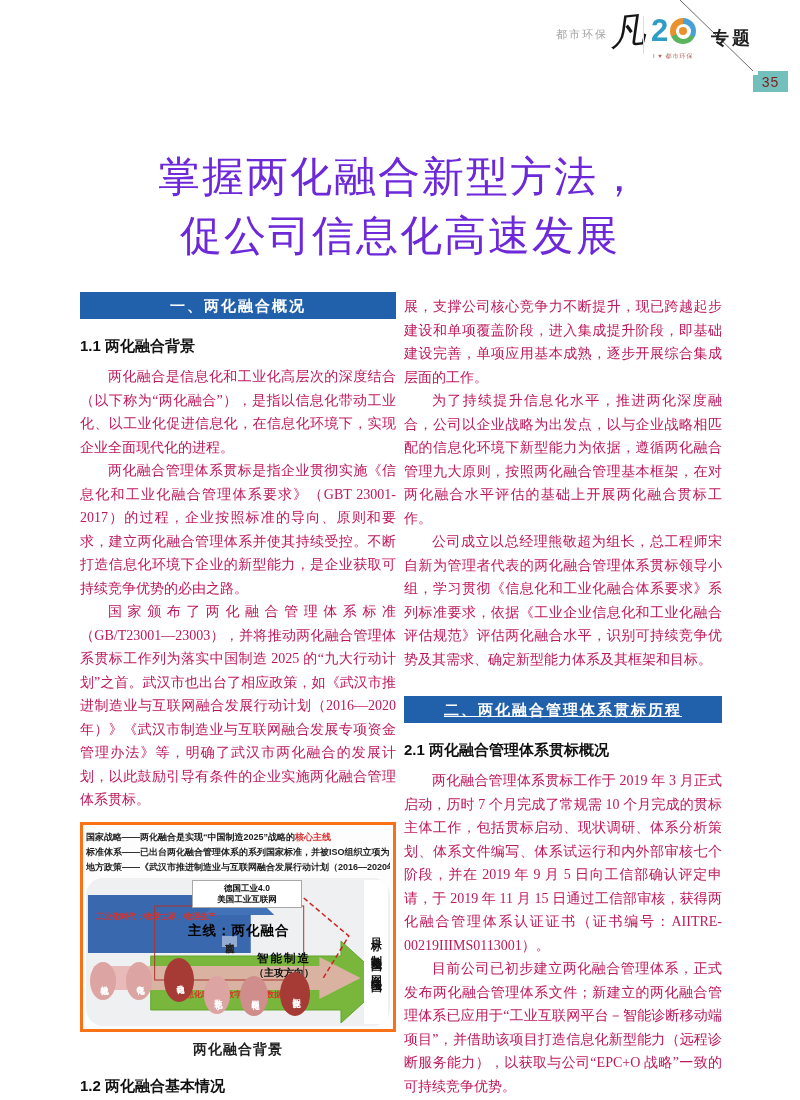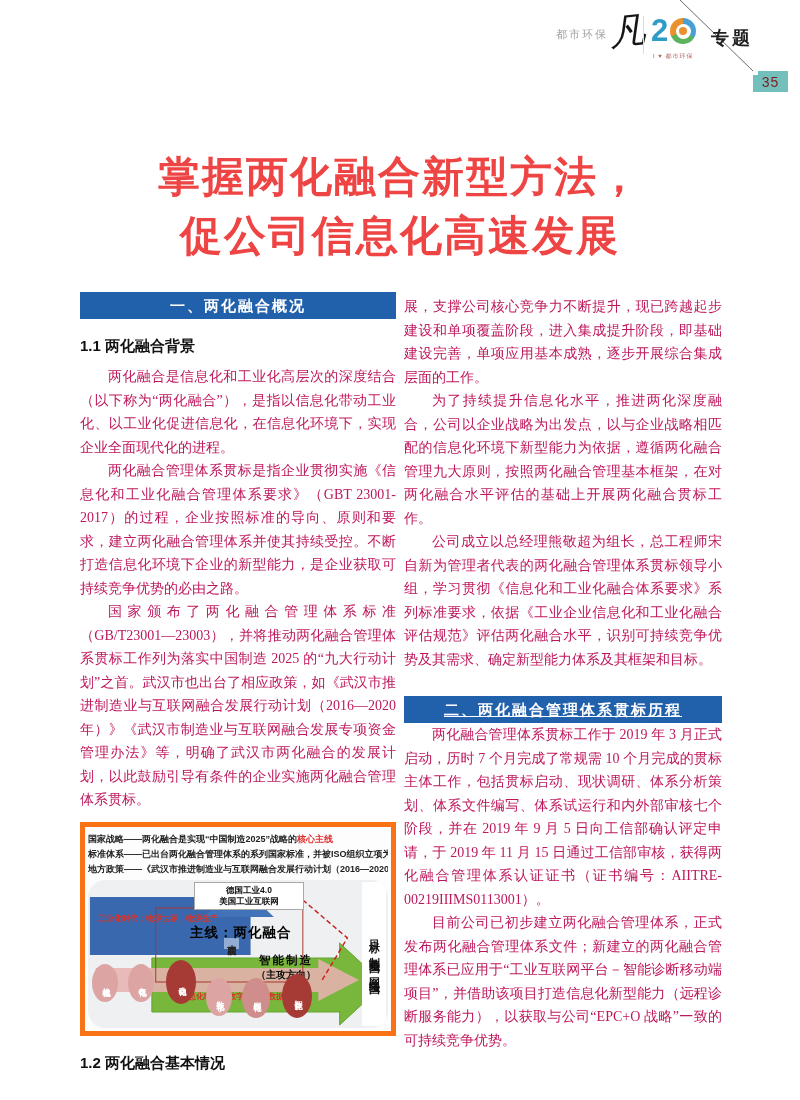--- a/index.html
+++ b/index.html
@@ -20,38 +20,38 @@
   .logo20 .in2 { width:8px; height:8px; border-radius:50%; background:#e8912d; }
   .logo-tag { position:absolute; left:653px; top:52px; font-size:6px; color:#b06060; letter-spacing:1px; }
   .hdr-line-svg { position:absolute; left:0; top:0; pointer-events:none; }
   .zhuanti { position:absolute; left:711px; top:26px; font-size:18px; font-weight:bold; color:#1f1f1f; letter-spacing:3px; }
   .page-badge { position:absolute; left:753px; top:71px; width:35px; height:21px; background:#73bfbc; color:#7f1d1d;
     font-size:14px; display:flex; align-items:center; justify-content:center; letter-spacing:1px; }
   .page-badge .corner { position:absolute; left:0; top:-1px; width:5px; height:5px; background:#fff; }
 
   
   .title-block { position:absolute; left:0; top:147px; width:800px; text-align:center; }
-  .title-line { font-size:42px; font-weight:bold; color:#ef4444; line-height:59px; letter-spacing:2px; }
+  .title-line { font-size:42px; font-weight:normal; color:#6d28d9; line-height:59px; letter-spacing:2px; }
   .subtitle { margin-top:9px; font-size:20px; color:#333; letter-spacing:1px; }
 
   
   .col { position:absolute; top:292px; width:316px; }
   .col-left { left:80px; }
   .col-right { left:404px; width:318px; }
   .sec-box { height:27px; background:#2161ac; color:#fff; font-size:15px; font-weight:bold;
     text-align:center; line-height:27px; letter-spacing:2px; }
   .sec-box.second { margin-top:25px;text-decoration:underline; }
   .subhead { font-size:15px; font-weight:bold; color:#111; margin:18px 0 9px; }
   .para { font-family:"Liberation Serif","DejaVu Serif",serif; font-size:14px; line-height:23.5px;
     color:#be185d; text-align:justify; text-indent:2em; }
   .para.no-indent { text-indent:0; }
   .col-right .para:first-child { margin-top:3px; }
 
   
-  .figure { margin-top:10px; border:5px solid #f97316; background:#fdfdfd; padding:5px 3px 3px; }
+  .figure { margin-top:10px; border:3px solid #f97316; background:#fdfdfd; padding:5px 3px 3px; }
   .fig-line { font-size:9px; font-weight:bold; color:#222; line-height:15px; white-space:nowrap; overflow:hidden; }
   .fig-line .em { color:#e03030; }
   .fig-graphic { position:relative; margin-top:3px; height:148px; background:#eef0f1; overflow:hidden;border-radius:17px; }
   .fig-graphic svg { position:absolute; left:0; top:0; }
   .fig-boxlabel { position:absolute; left:106px; top:2px; width:110px; background:#fff; border:1px solid #a8a8a8;
     font-size:8.5px; font-weight:bold; color:#111; text-align:center; line-height:11px; padding:2px 0; }
   .fig-industrial { position:absolute; left:10px; top:33px; font-size:8px; font-weight:bold; color:#d8332a; }
   .fig-mainline { position:absolute; left:102px; top:44px; font-size:13.5px; font-weight:bold; color:#000; letter-spacing:1px; }
   .fig-internet { position:absolute; left:136px; top:58px; writing-mode:vertical-rl; font-size:9px; font-weight:bold;
     color:#222; background:rgba(255,255,255,0.45); padding:1px; }
@@ -141,27 +141,29 @@
         <div class="fig-infoera">信息化时代：数字世界、数据生产</div>
         <div class="fig-goal">目标：制造强国＋网络强国</div>
         <div class="circle c-light" style="left:4px;  top:84px; width:26px; height:38px;">机械化</div>
         <div class="circle c-light" style="left:40px; top:84px; width:26px; height:38px;">电气化</div>
         <div class="circle c-dark" style="left:78px; top:80px; width:30px; height:44px;">自动化</div>
         <div class="circle c-light" style="left:118px;top:98px; width:26px; height:38px;">数字化</div>
         <div class="circle c-mid" style="left:154px;top:98px; width:28px; height:40px;">网络化</div>
         <div class="circle c-dark" style="left:194px;top:94px; width:30px; height:44px;">智能化</div>
       </div>
     </div>
+    <div class="fig-caption">两化融合背景</div>
 
     <div class="subhead">1.2 两化融合基本情况</div>
 
   </div>
 
   <div class="col col-right">
     <p class="para no-indent">展，支撑公司核心竞争力不断提升，现已跨越起步建设和单项覆盖阶段，进入集成提升阶段，即基础建设完善，单项应用基本成熟，逐步开展综合集成层面的工作。</p>
     <p class="para">为了持续提升信息化水平，推进两化深度融合，公司以企业战略为出发点，以与企业战略相匹配的信息化环境下新型能力为依据，遵循两化融合管理九大原则，按照两化融合管理基本框架，在对两化融合水平评估的基础上开展两化融合贯标工作。</p>
     <p class="para">公司成立以总经理熊敬超为组长，总工程师宋自新为管理者代表的两化融合管理体系贯标领导小组，学习贯彻《信息化和工业化融合体系要求》系列标准要求，依据《工业企业信息化和工业化融合评估规范》评估两化融合水平，识别可持续竞争优势及其需求、确定新型能力体系及其框架和目标。</p>
     <div class="sec-box second">二、两化融合管理体系贯标历程</div>
+    <div class="subhead">2.1 两化融合管理体系贯标概况</div>
     <p class="para">两化融合管理体系贯标工作于 2019 年 3 月正式启动，历时 7 个月完成了常规需 10 个月完成的贯标主体工作，包括贯标启动、现状调研、体系分析策划、体系文件编写、体系试运行和内外部审核七个阶段，并在 2019 年 9 月 5 日向工信部确认评定申请，于 2019 年 11 月 15 日通过工信部审核，获得两化融合管理体系认证证书（证书编号：AIITRE-00219IIIMS0113001）。</p>
     <p class="para">目前公司已初步建立两化融合管理体系，正式发布两化融合管理体系文件；新建立的两化融合管理体系已应用于“工业互联网平台－智能诊断移动端项目”，并借助该项目打造信息化新型能力（远程诊断服务能力），以获取与公司“EPC+O 战略”一致的可持续竞争优势。</p>
   </div>
 
 </div>
 
 </body></html>

